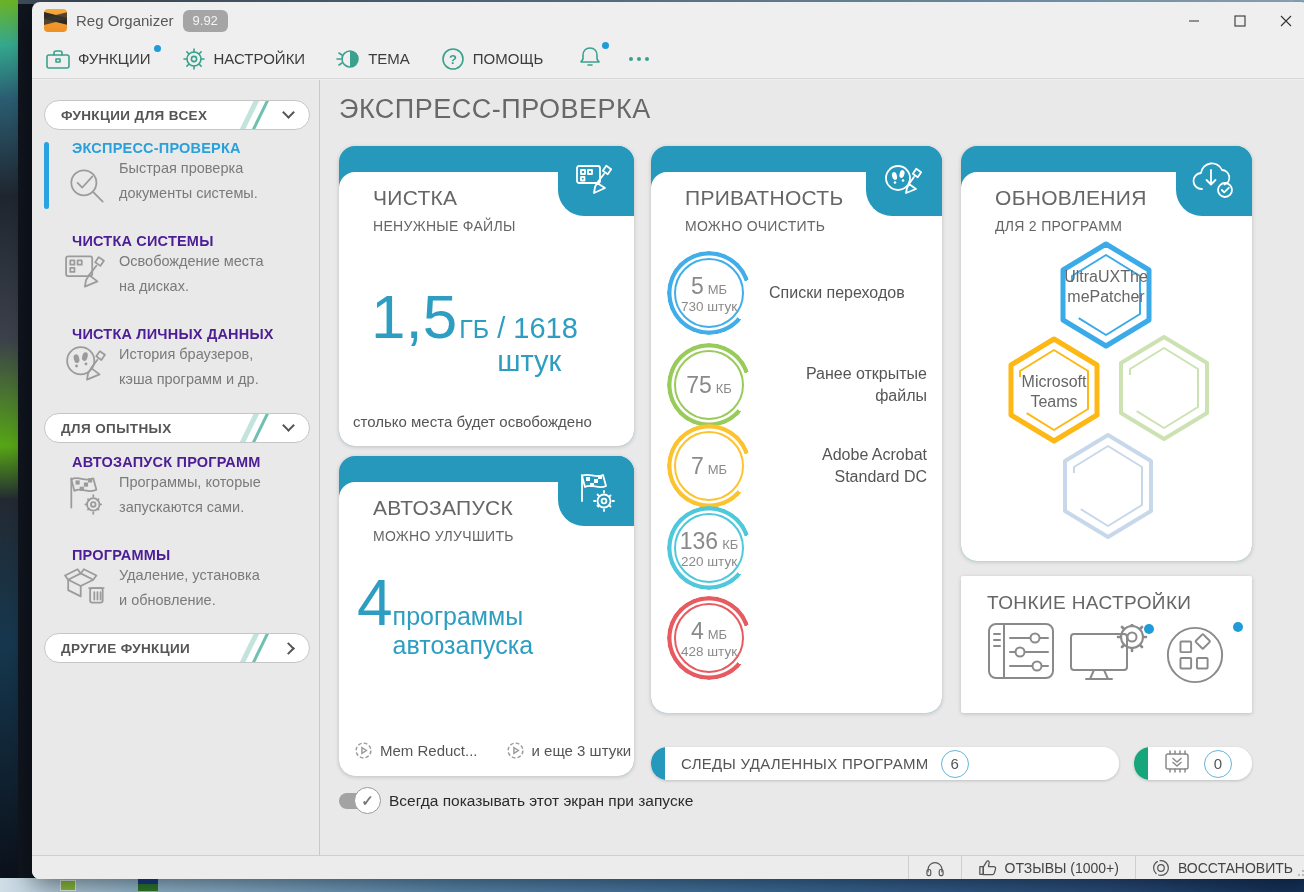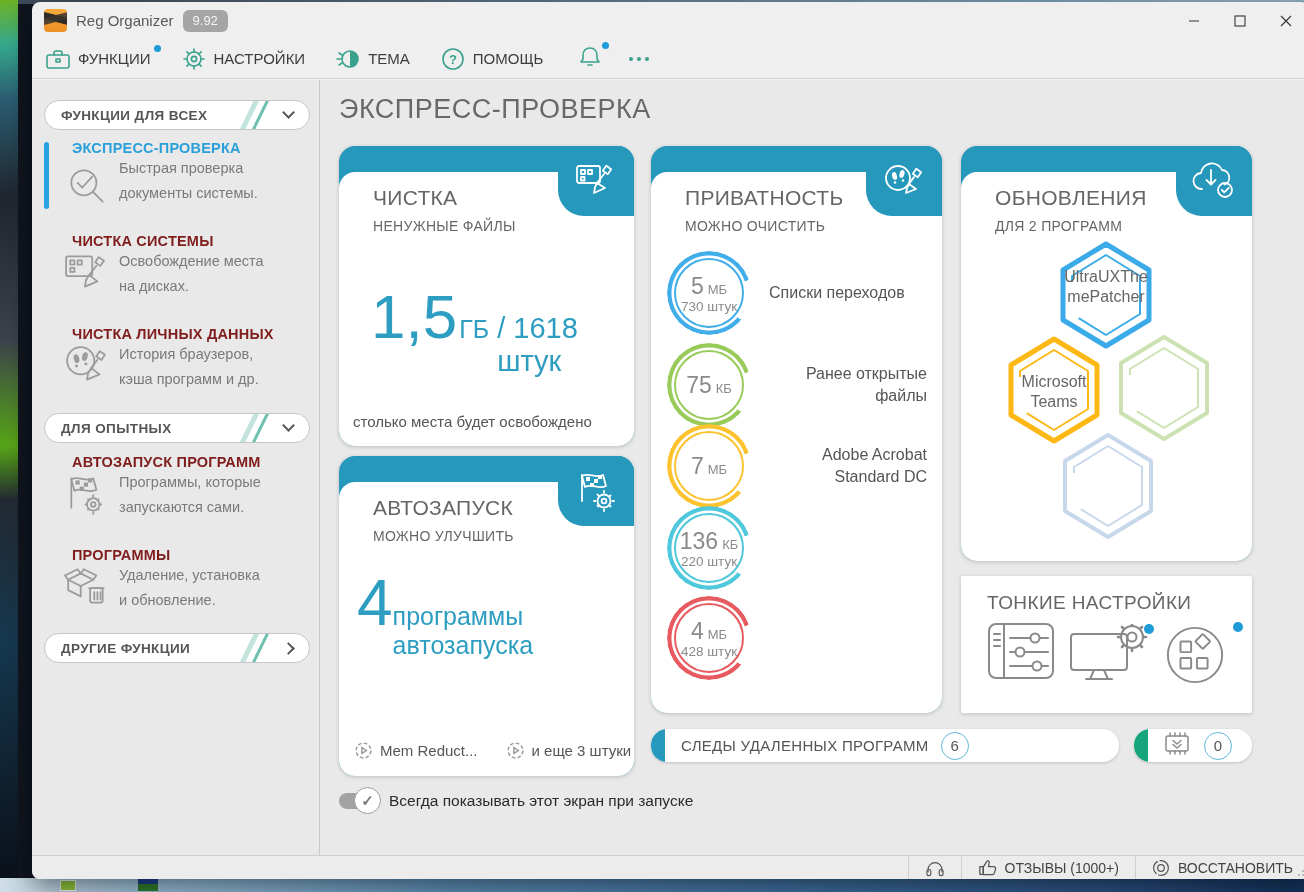--- a/index.html
+++ b/index.html
@@ -52,21 +52,21 @@
   
   .sidebar { position:absolute; left:0; top:0; width:287px; height:100%; }
   .pill { position:absolute; left:12px; width:266px; height:30px; background:#fff; border:1px solid #c6c6c6; border-radius:15px;
     display:flex; align-items:center; padding-left:16px; font-size:13.5px; font-weight:bold; color:#555; letter-spacing:.4px; overflow:hidden; }
   .pill .stripe1 { position:absolute; right:58px; top:-6px; width:5px; height:44px; background:#c3e4dd; transform:rotate(26deg); }
   .pill .stripe2 { position:absolute; right:48px; top:-6px; width:3px; height:44px; background:#6fc0b0; transform:rotate(26deg); }
   .chev { position:absolute; right:16px; width:9px; height:9px; border-right:2px solid #555; border-bottom:2px solid #555; }
   .chev.down { top:7px; transform:rotate(45deg); }
   .chev.right { top:10px; transform:rotate(-45deg); }
   .side-item { position:absolute; left:0; width:287px; }
-  .side-title { position:absolute; left:40px; font-size:14.5px; font-weight:bold; color:#7f1d1d; letter-spacing:.2px; white-space:nowrap; }
+  .side-title { position:absolute; left:40px; font-size:14.5px; font-weight:bold; color:#4c1d95; letter-spacing:.2px; white-space:nowrap; }
   .side-title.selected { color:#2aa0da; }
   .sel-bar { position:absolute; left:12px; width:5px; height:67px; border-radius:3px; background:#29a3e0; }
   .side-icon { position:absolute; left:32px; }
   .side-icon svg { stroke:#9b9b9b; stroke-width:1.7; fill:none; stroke-linecap:round; stroke-linejoin:round; }
   .side-desc { position:absolute; left:87px; font-size:14.5px; color:#7a7a7a; white-space:nowrap; }
 
   
   .main { position:absolute; left:288px; top:0; right:0; height:100%; }
   .page-title { position:absolute; left:19px; top:14px; font-size:27px; font-weight:300; color:#686868; letter-spacing:.5px; }
 
@@ -119,21 +119,21 @@
 
   
   .wcard { position:absolute; background:#fff; border-radius:2px; box-shadow:0 1px 4px rgba(0,0,0,.18); }
   .tweaks-title { position:absolute; left:26px; top:16px; font-size:19px; color:#666; letter-spacing:.4px; }
   .tweak-ic { position:absolute; }
   .tweak-ic svg { stroke:#8a8a8a; stroke-width:2; fill:none; stroke-linecap:round; stroke-linejoin:round; }
   .dotbadge { position:absolute; width:10px; height:10px; border-radius:50%; background:#1f9cd8; }
 
   
   .bar { position:absolute; height:33px; background:#fff; border-radius:16px; box-shadow:0 1px 3px rgba(0,0,0,.18);
-    display:flex; align-items:center; overflow:hidden; }
+    display:flex; align-items:center; overflow:hidden;margin-top:18px; }
   .bar .accent { position:absolute; left:0; top:0; bottom:0; width:14px; background:var(--c); border-radius:16px 0 0 16px; }
   .bar-label { margin-left:30px; font-size:15px; color:#555; letter-spacing:.3px; white-space:nowrap; }
   .count-badge { width:28px; height:28px; border:1.5px solid #62b6d9; border-radius:50%; background:#fff;
     display:flex; align-items:center; justify-content:center; font-size:15px; color:#555; flex:none; }
   .bar .count-badge { margin-left:12px; }
   .chipbar-icon { margin-left:28px; }
   .chipbar-icon svg { stroke:#8a8a8a; stroke-width:1.5; fill:none; stroke-linecap:round; stroke-linejoin:round; }
 
   
   .toggle-row { position:absolute; display:flex; align-items:center; gap:14px; }

